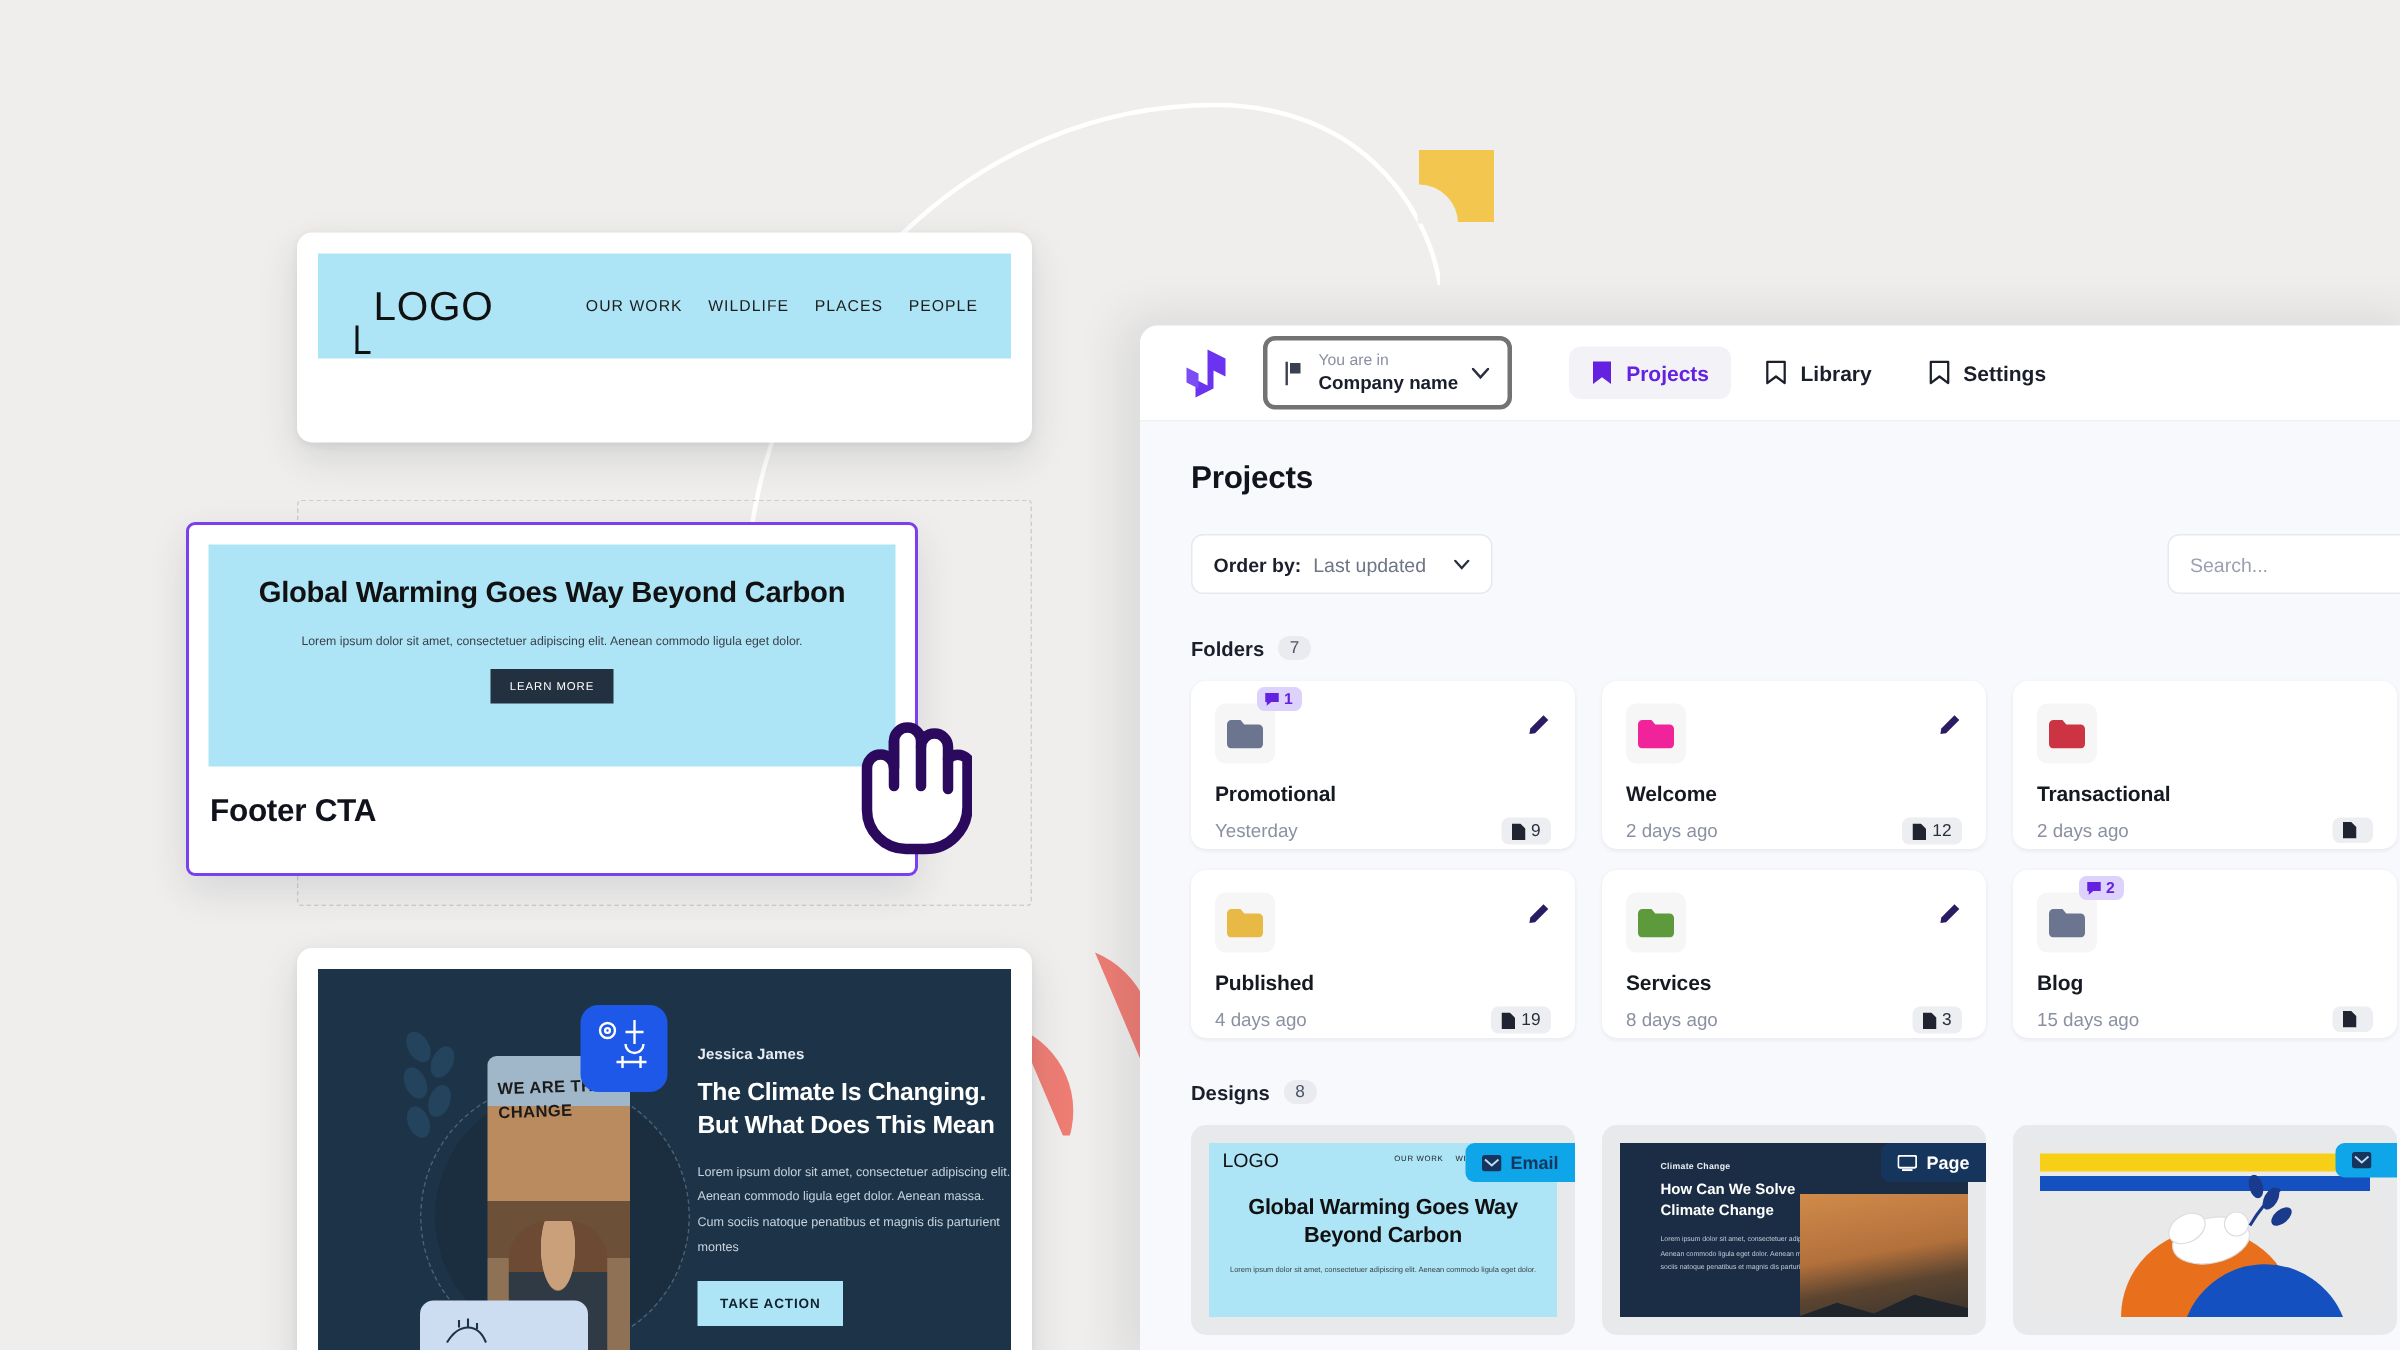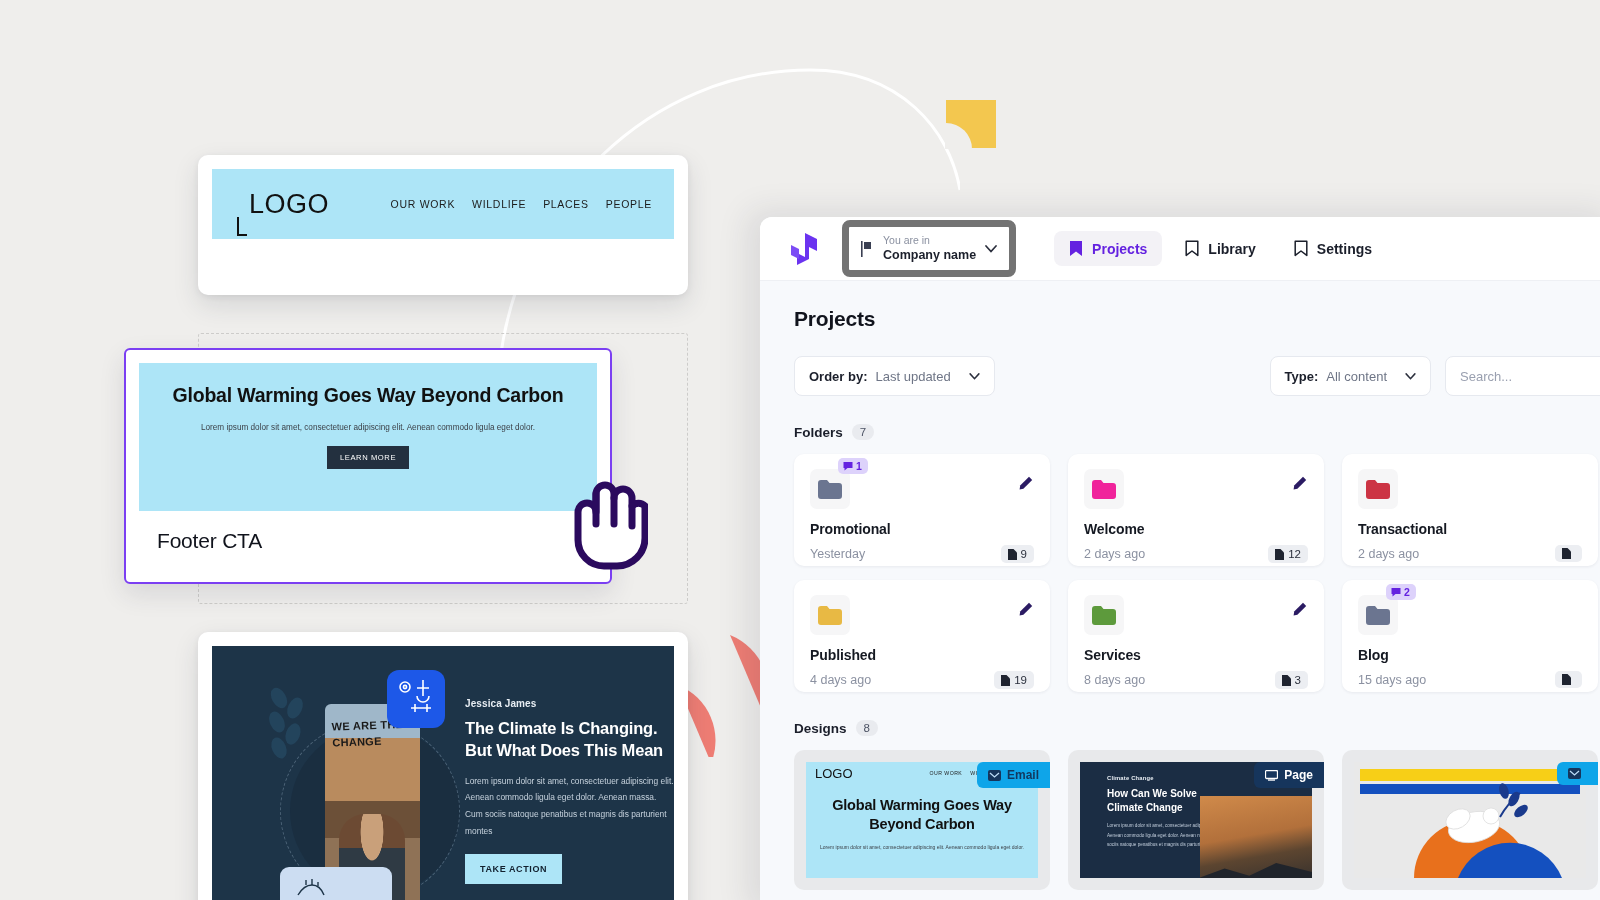--- a/index.html
+++ b/index.html
@@ -46,21 +46,21 @@
 
   .card-footer{
     left:124px; top:348px; width:488px; height:236px;
     border:2.5px solid #7b3ff2; border-radius:6px;
     box-shadow: 0 10px 26px rgba(40,44,63,.12);
   }
   .cta-band{ margin:13px 13px 0 13px; height:148px; background:#ade5f7; text-align:center; padding-top:20px;}
   .cta-title{ font-size:19.5px; font-weight:700; color:#111; line-height:1.32; letter-spacing:-.2px;}
   .cta-sub{ font-size:8.2px; color:#3a3f46; line-height:1.85; margin-top:11px; }
   .cta-btn{ display:inline-block; margin-top:11px; background:#23303f; color:#fff; font-size:7.6px; letter-spacing:.6px; padding:7px 13px;}
-  .footer-caption{ font-size:21px; font-weight:400; color:#10131c; padding:18px 0 0 31px; letter-spacing:-.2px;}
+  .footer-caption{ font-size:21px; font-weight:700; color:#10131c; padding:18px 0 0 14px; letter-spacing:-.2px;}
 
   .hand-cursor{ position:absolute; left:560px; top:464px; width:88px; height:108px; }
 
   
   .card-promo{ left:198px; top:632px; width:490px; height:300px; }
   .promo-inner{ margin:14px; height:275px; background:#1d3448; position:relative; overflow:hidden;}
   .promo-photo{
     position:absolute; left:113px; top:58px; width:95px; height:210px; border-radius:6px;
     background:
       linear-gradient(180deg,#9fb7c9 0 16%, #b98b5e 16% 46%, #6c5038 46% 64%, #8f7256 64% 100%);
@@ -98,21 +98,21 @@
     background:#f7f9fc; border-top-left-radius:12px;
     box-shadow:-12px -6px 32px rgba(40,44,63,.10);
     overflow:hidden;
   }
   .app-topbar{
     height:64px; background:#fff; display:flex; align-items:center; padding:0 0 0 26px;
     border-bottom:1px solid #eef0f4;
   }
   .brand-logo{ width:38px; height:36px; margin-right:18px; }
   .company-select{
-    display:flex; align-items:center; gap:9px; border:7px solid #737373; border-radius:8px;
+    display:flex; align-items:center; gap:9px; border:3px solid #737373; border-radius:8px;
     padding:7px 12px 7px 11px; background:#fff; min-width:152px;
   }
   .flag-ico{ width:14px; height:16px; }
   .company-text .small{ font-size:10.5px; color:#8a90a0; line-height:1.25;}
   .company-text .big{ font-size:12.5px; font-weight:700; color:#1b1f2b; line-height:1.3;}
   .chev{ margin-left:auto; width:12px; height:8px; }
   .app-nav{ display:flex; align-items:center; gap:8px; margin-left:38px;}
   .nav-item{
     display:flex; align-items:center; gap:9px; padding:9px 15px; border-radius:8px;
     font-size:14px; font-weight:700; color:#1b1f2b;
@@ -342,27 +342,20 @@
 
       <div class="filters">
         <div class="select-box">
           <span class="lab">Order by:</span>
           <span class="val">Last updated</span>
           <svg class="cv" viewBox="0 0 12 8">
               <path d="M1 1 L6 6.5 L11 1" fill="none" stroke="#2b2f3d" stroke-width="1.7" stroke-linecap="round"></path>
             </svg>
         </div>
         <div class="filters-right">
-          <div class="select-box">
-            <span class="lab">Type:</span>
-            <span class="val">All content</span>
-            <svg class="cv" viewBox="0 0 12 8">
-                <path d="M1 1 L6 6.5 L11 1" fill="none" stroke="#2b2f3d" stroke-width="1.7" stroke-linecap="round"></path>
-              </svg>
-          </div>
           <div class="search-box">
             <span>Search...</span>
           </div>
         </div>
       </div>
 
       <div class="section-head">
         <span class="section-title">Folders</span>
         <span class="count-pill">7</span>
       </div>

